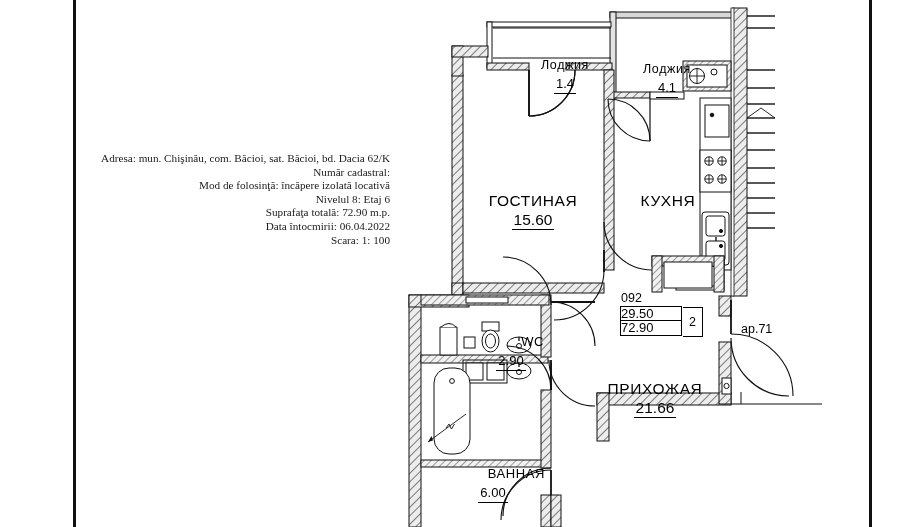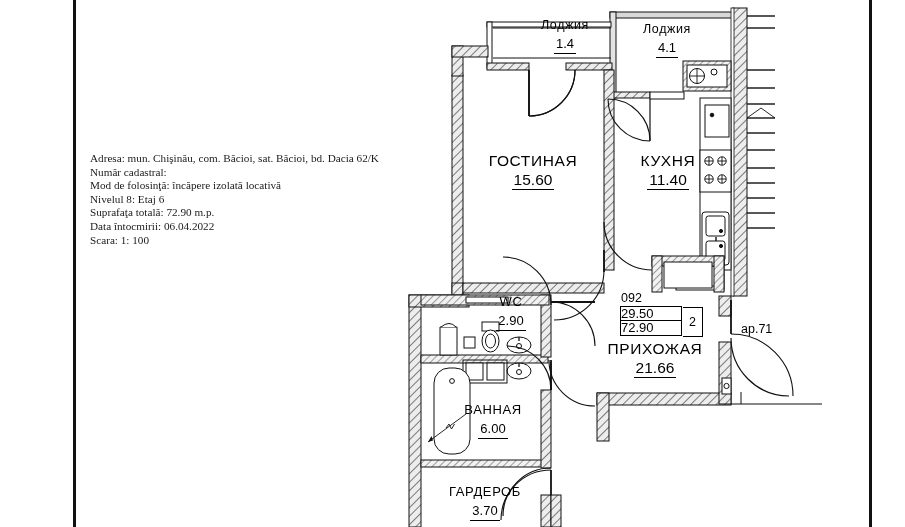--- a/index.html
+++ b/index.html
@@ -9,33 +9,33 @@
 
   
   .frame-left,.frame-right{position:absolute;top:0;width:3px;height:527px;background:#111;}
   .frame-left{left:73px;}
   .frame-right{left:869px;}
 
   
   #info-text{position:absolute;left:90px;top:152px;width:300px;
              font-family:"Liberation Serif",serif;font-size:11.2px;
              line-height:13.6px;color:#1a1a1a;}
-  #info-text div{white-space:nowrap;}
+  #info-text div{white-space:nowrap;text-align:right;}
 
   
   #plan{position:absolute;left:0;top:0;width:905px;height:527px;}
   #plan svg{display:block;}
 
   
   .room{position:absolute;text-align:center;color:#000;
         font-family:"Liberation Sans",sans-serif;}
-  .room .nm{font-size:15.5px;letter-spacing:.6px;white-space:nowrap;line-height:18px;}
+  .room .nm{font-size:15.5px;letter-spacing:.6px;white-space:nowrap;line-height:18px;margin-top:40px;}
   .room .ar{font-size:15.5px;line-height:19px;display:inline-block;
             border-bottom:1.4px solid #000;padding:0 2px;text-align:right;}
-  .room.small .nm{font-size:13px;}
+  .room.small .nm{font-size:13px;text-align:right;}
   .room.small .ar{font-size:13px;}
   .room.tiny .nm{font-size:12.5px;}
   .room.tiny .ar{font-size:13px;}
 
   
   #cad-box{position:absolute;left:620px;top:292px;width:82px;}
   #cad-code{font-size:12.5px;line-height:13px;padding-left:1px;}
   #cad-tbl{position:relative;margin-top:1px;border:1.1px solid #000;
            width:62px;height:30px;box-sizing:border-box;}
   #cad-tbl .r{height:14.2px;line-height:14.2px;font-size:13px;
@@ -305,34 +305,33 @@
     <div><span class="ar">4.1</span></div>
   </div>
 
   <div class="room" style="left:468px;top:152px;width:130px;">
     <div class="nm">ГОСТИНАЯ</div>
     <div><span class="ar">15.60</span></div>
   </div>
 
   <div class="room" style="left:613px;top:152px;width:110px;">
     <div class="nm">КУХНЯ</div>
-    <div><span class="ar">11.40</span></div>
   </div>
 
   <div class="room small" style="left:478px;top:293px;width:66px;">
     <div class="nm">WC</div>
     <div><span class="ar">2.90</span></div>
   </div>
 
   <div class="room" style="left:590px;top:340px;width:130px;">
     <div class="nm">ПРИХОЖАЯ</div>
     <div><span class="ar">21.66</span></div>
   </div>
 
-  <div class="room small" style="left:441px;top:401px;width:104px;">
+  <div class="room small" style="left:441px;top:425px;width:104px;">
     <div class="nm">ВАННАЯ</div>
     <div><span class="ar">6.00</span></div>
   </div>
 
   <div class="room small" style="left:424px;top:483px;width:122px;">
     <div class="nm">ГАРДЕРОБ</div>
     <div><span class="ar">3.70</span></div>
   </div>
 
   <div id="cad-box">

